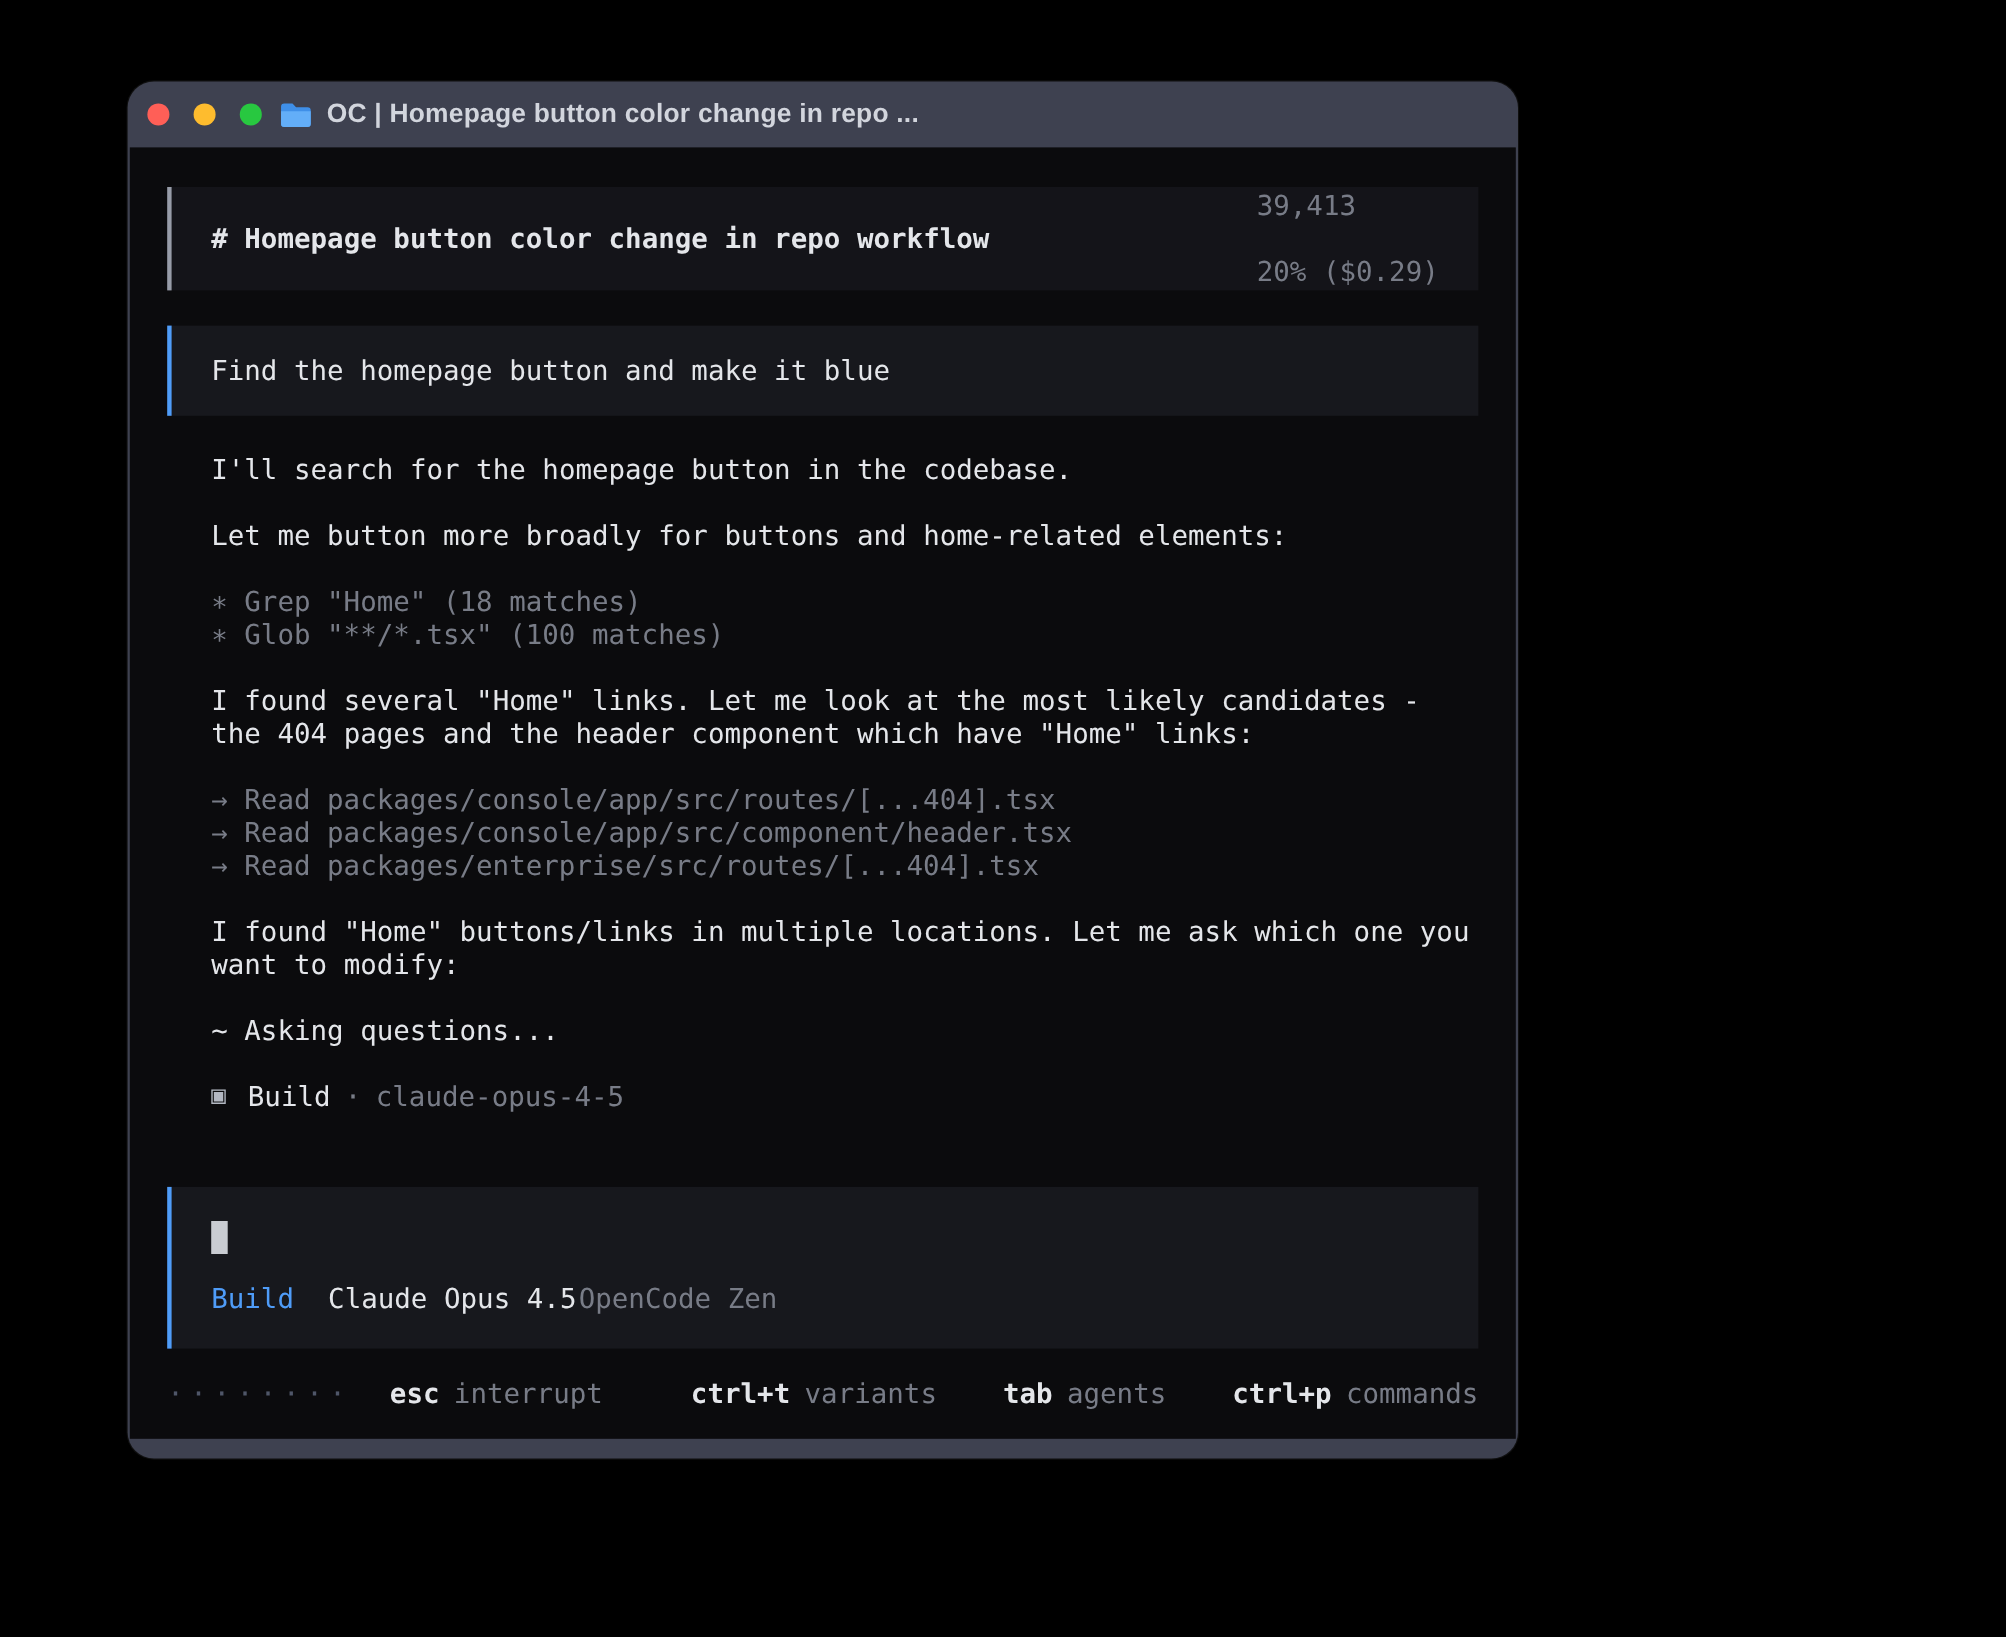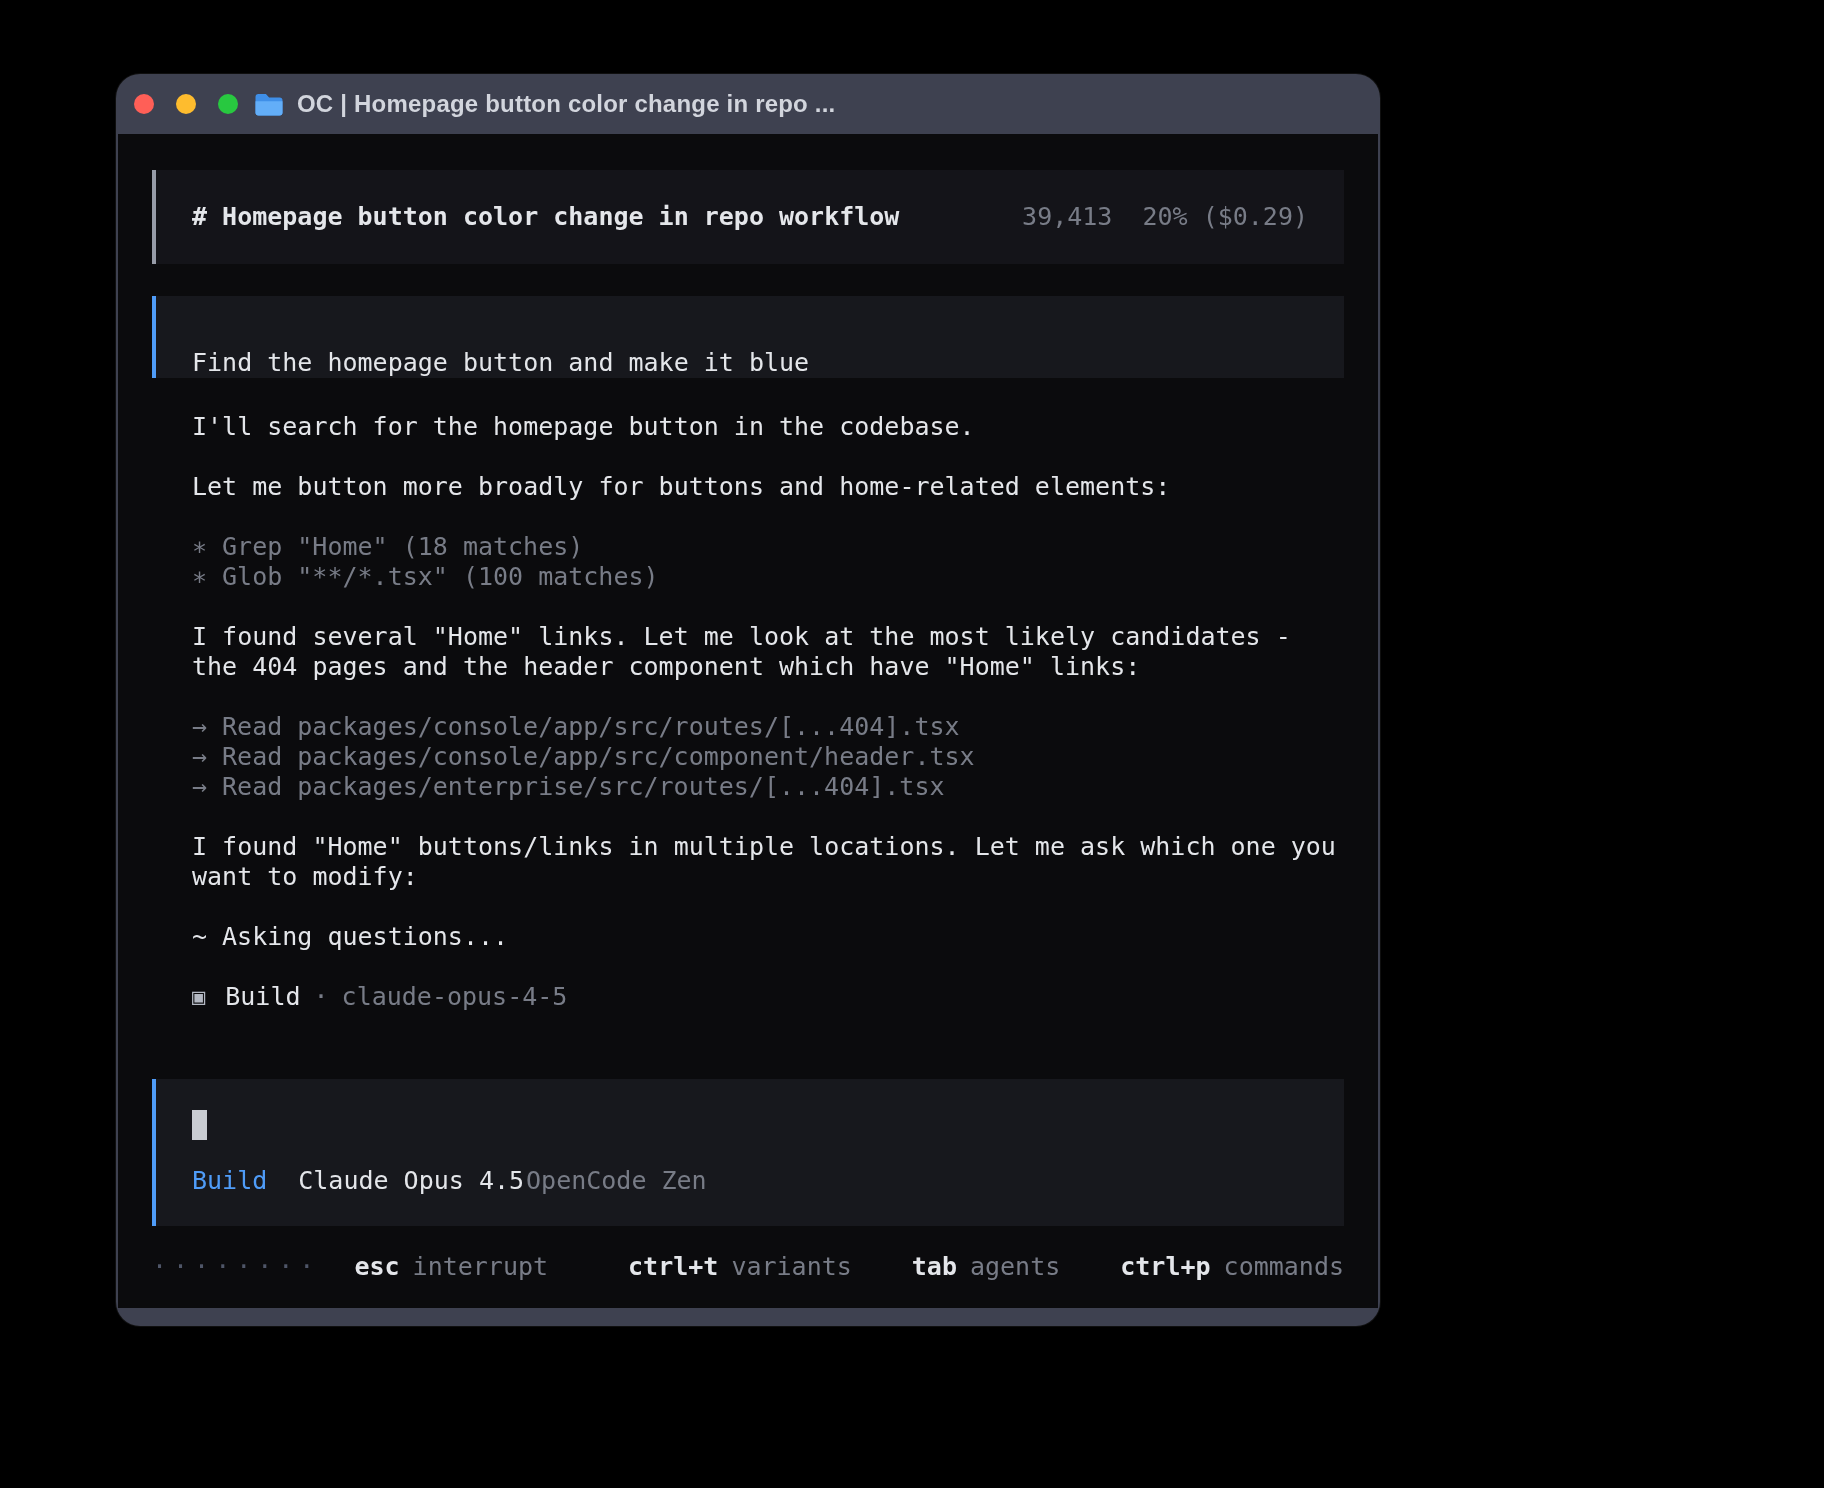--- a/index.html
+++ b/index.html
@@ -45,25 +45,25 @@
     padding:36px 34px 26px;
     display:flex;flex-direction:column;
     font-size:25px;line-height:30px;color:var(--text-primary);
   }
 
   .session-header{
     background:var(--header-bg);border-left:4px solid var(--header-border);
     min-height:94px;display:flex;align-items:center;padding:0 36px;margin-bottom:32px;
   }
   .session-title{font-weight:bold;}
-  .session-stats{margin-left:auto;display:flex;gap:30px;color:var(--text-muted);}
+  .session-stats{margin-left:auto;display:flex;gap:30px;color:var(--text-muted);flex-direction:column;}
 
   .user-block{
     background:var(--block-bg);border-left:4px solid var(--accent-blue);
-    min-height:82px;display:flex;align-items:flex-end;padding:0 36px;margin-bottom:34px;
+    min-height:82px;display:flex;align-items:center;padding:0 36px;margin-bottom:34px;
   }
 
   .para{margin:0 0 30px 40px;max-width:1482px;}
   .tool-group{margin:0 0 30px 40px;color:var(--text-muted);}
   .tool-line{line-height:30px;}
   .icon-prefix{display:inline-block;margin-right:15px;}
   .asking-line{margin:0 0 30px 40px;}
   .asking-line .icon-prefix{color:var(--text-primary);}
 
   .agent-line{margin:0 0 28px 40px;display:flex;align-items:center;}

